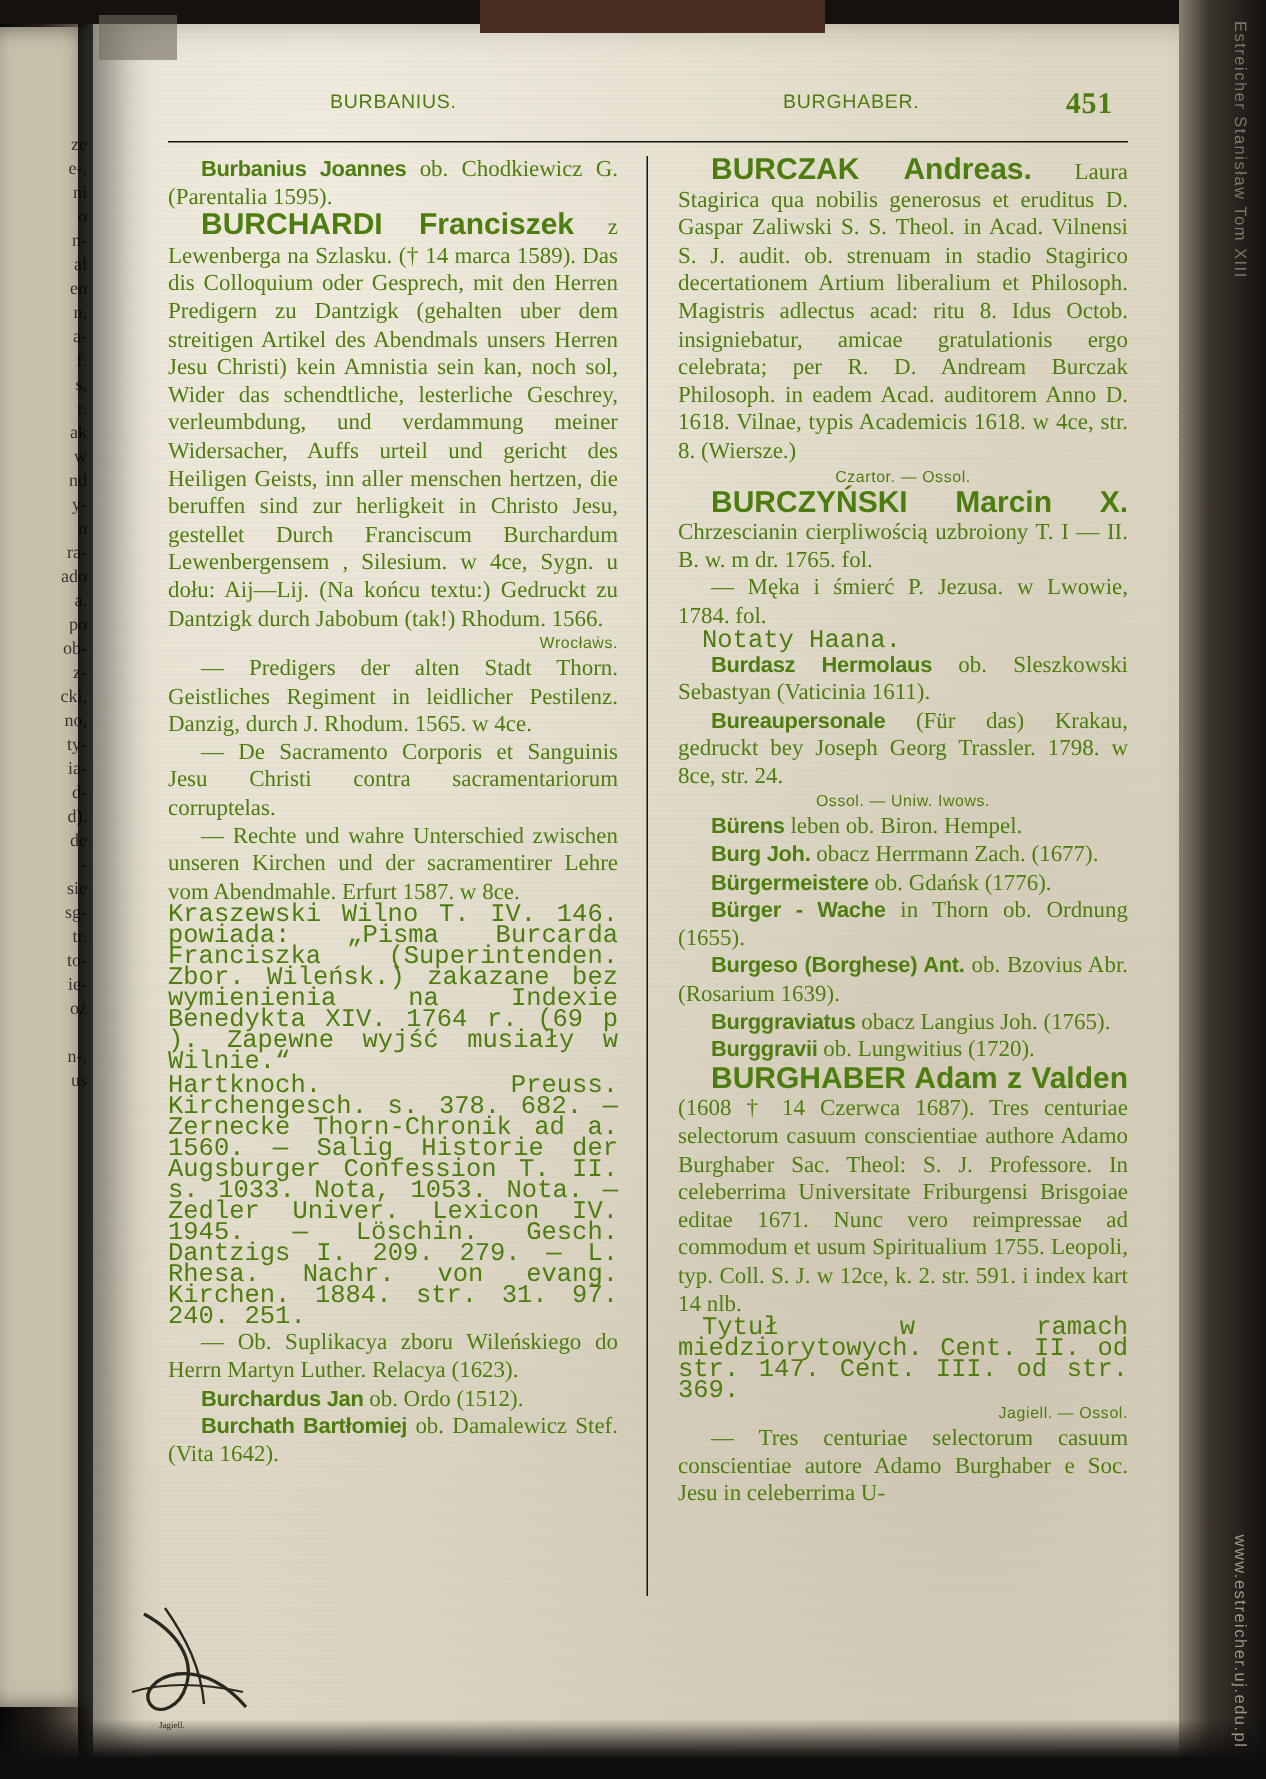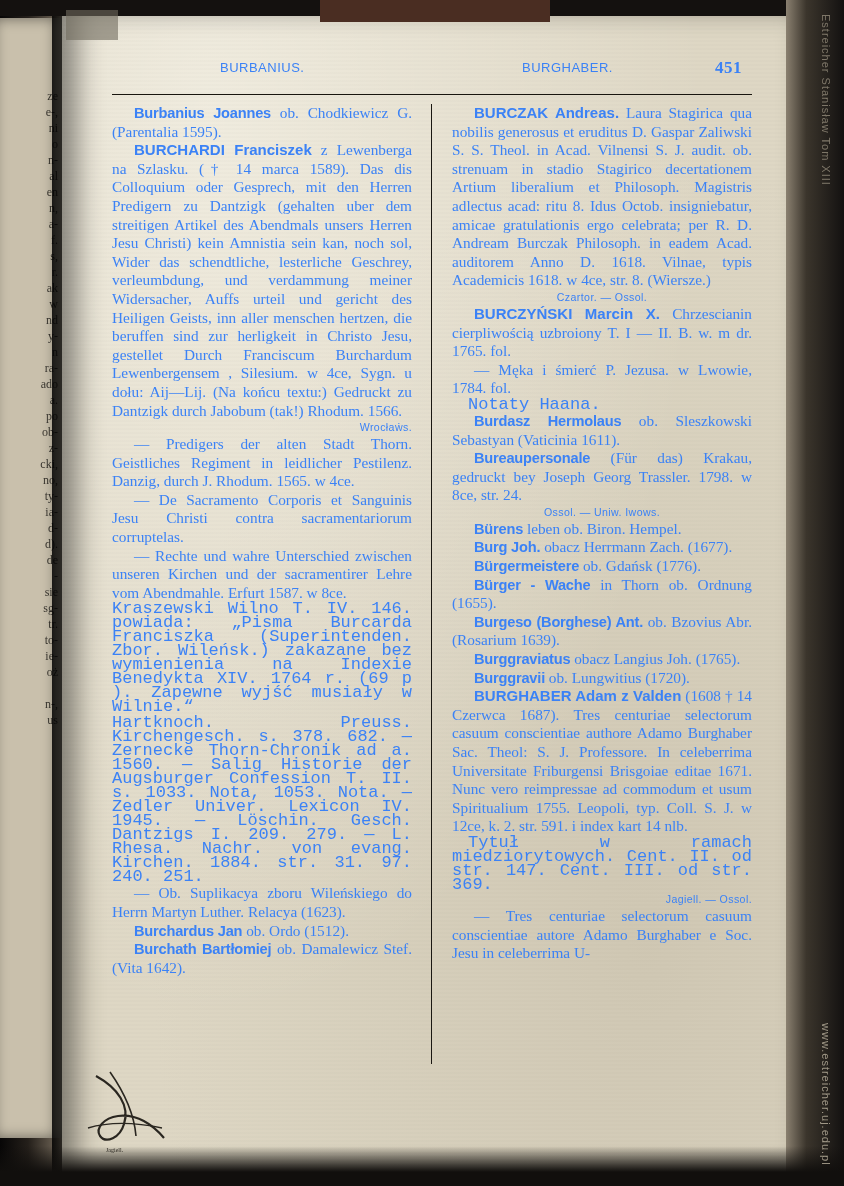--- a/index.html
+++ b/index.html
@@ -114,35 +114,35 @@
     white-space: nowrap;
   }
   .wm-top { right: 12px; top: 14px; }
   .wm-bottom { right: 12px; bottom: 20px; color: #b4ab98; }
 
   
   .content {
     position: absolute;
     left: 112px; top: 60px;
     width: 640px; height: 1020px;
-    color: #3b82f6;
+    color: #4d7c0f;
   }
   .running-head {
     position: relative;
     height: 26px;
     font-family: "Liberation Sans", sans-serif;
     font-size: 13px;
     letter-spacing: 0.5px;
   }
   .rh-left { position: absolute; left: 108px; top: 0; }
   .rh-right { position: absolute; left: 410px; top: 0; }
   .rh-page {
     position: absolute; right: 10px; top: -2px;
     font-family: "Liberation Serif", serif;
-    font-size: 17px; font-weight: bold;
+    font-size: 20px; font-weight: bold;
   }
   .rule {
     position: absolute;
     left: 0; top: 34px;
     width: 640px; height: 1px;
     background: #19160f;
   }
   .cols {
     position: absolute;
     left: 0; top: 44px;
@@ -172,21 +172,21 @@
   p.dash { text-indent: 22px; }
   .hw {
     font-family: "Liberation Sans", sans-serif;
     font-weight: bold;
     font-size: 14.6px;
     letter-spacing: -0.2px;
   }
   .hw-caps {
     font-family: "Liberation Sans", sans-serif;
     font-weight: bold;
-    font-size: 15px;
+    font-size: 20px;
     margin-top: 25px;
   }
   .small {
     display: block;
     font-family: Liberation Mono, monospace;
     font-size: 17px;
     line-height: 14px;
     text-indent: 0;
     text-align: justify;
   }

